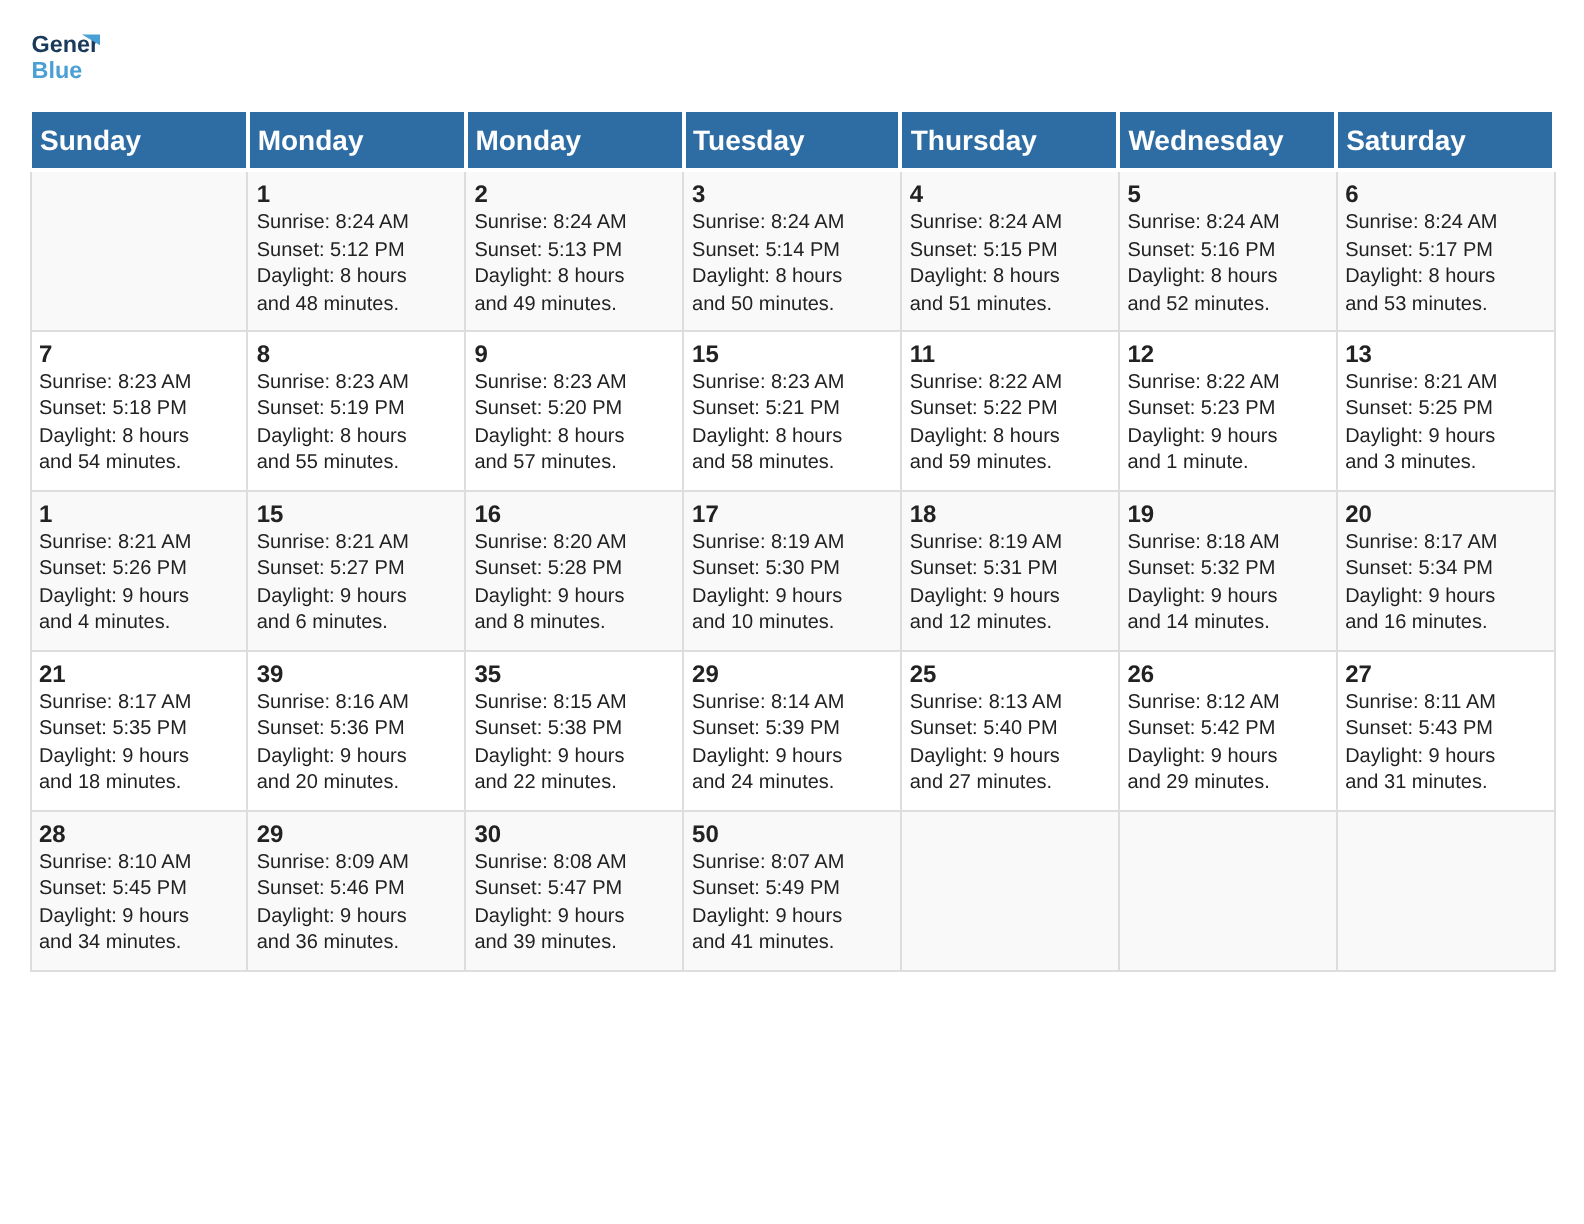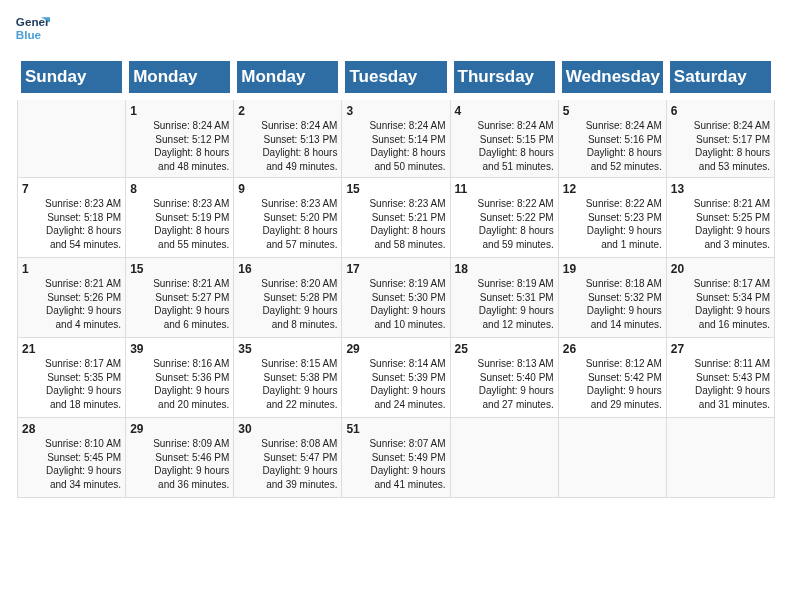--- a/index.html
+++ b/index.html
@@ -46,24 +46,24 @@
       width: 100%;
       border-collapse: collapse;
       table-layout: fixed;
     }
     thead tr {
       background-color: #2e6da4;
       color: #fff;
     }
     thead th {
       padding: 6px 4px;
-      font-size: 17px;
+      font-size: 14px;
       font-weight: bold;
       text-align: left;
-      border: 7px solid #ffffff;
+      border: 2px solid #ffffff;
     }
     tbody tr {
       border-bottom: 1px solid #ccc;
     }
     tbody td {
       vertical-align: top;
       padding: 4px 4px;
       font-size: 10.5px;
       color: #222;
       border: 1px solid #ddd;
@@ -72,21 +72,20 @@
     .day-number {
       font-weight: bold;
       font-size: 12px;
       display: block;
       margin-bottom: 1px;
     }
     .day-info {
       font-size: 10px;
       line-height: 1.35;
       color: #222;
-      text-align: right;
     }
     tbody tr:nth-child(odd) td {
       background: #f9f9f9;
     }
     tbody tr:nth-child(even) td {
       background: #fff;
     }
   </style>
 </head>
 <body>
@@ -243,21 +242,21 @@
           </td>
           <td>
             <span class="day-number">29</span>
             <div class="day-info">Sunrise: 8:09 AM<br>Sunset: 5:46 PM<br>Daylight: 9 hours<br>and 36 minutes.</div>
           </td>
           <td>
             <span class="day-number">30</span>
             <div class="day-info">Sunrise: 8:08 AM<br>Sunset: 5:47 PM<br>Daylight: 9 hours<br>and 39 minutes.</div>
           </td>
           <td>
-            <span class="day-number">51</span>
+            <span class="day-number">50</span>
             <div class="day-info">Sunrise: 8:07 AM<br>Sunset: 5:49 PM<br>Daylight: 9 hours<br>and 41 minutes.</div>
           </td>
           <td></td>
           <td></td>
           <td></td>
         </tr>
       </tbody>
   </table>
 </div>
 

